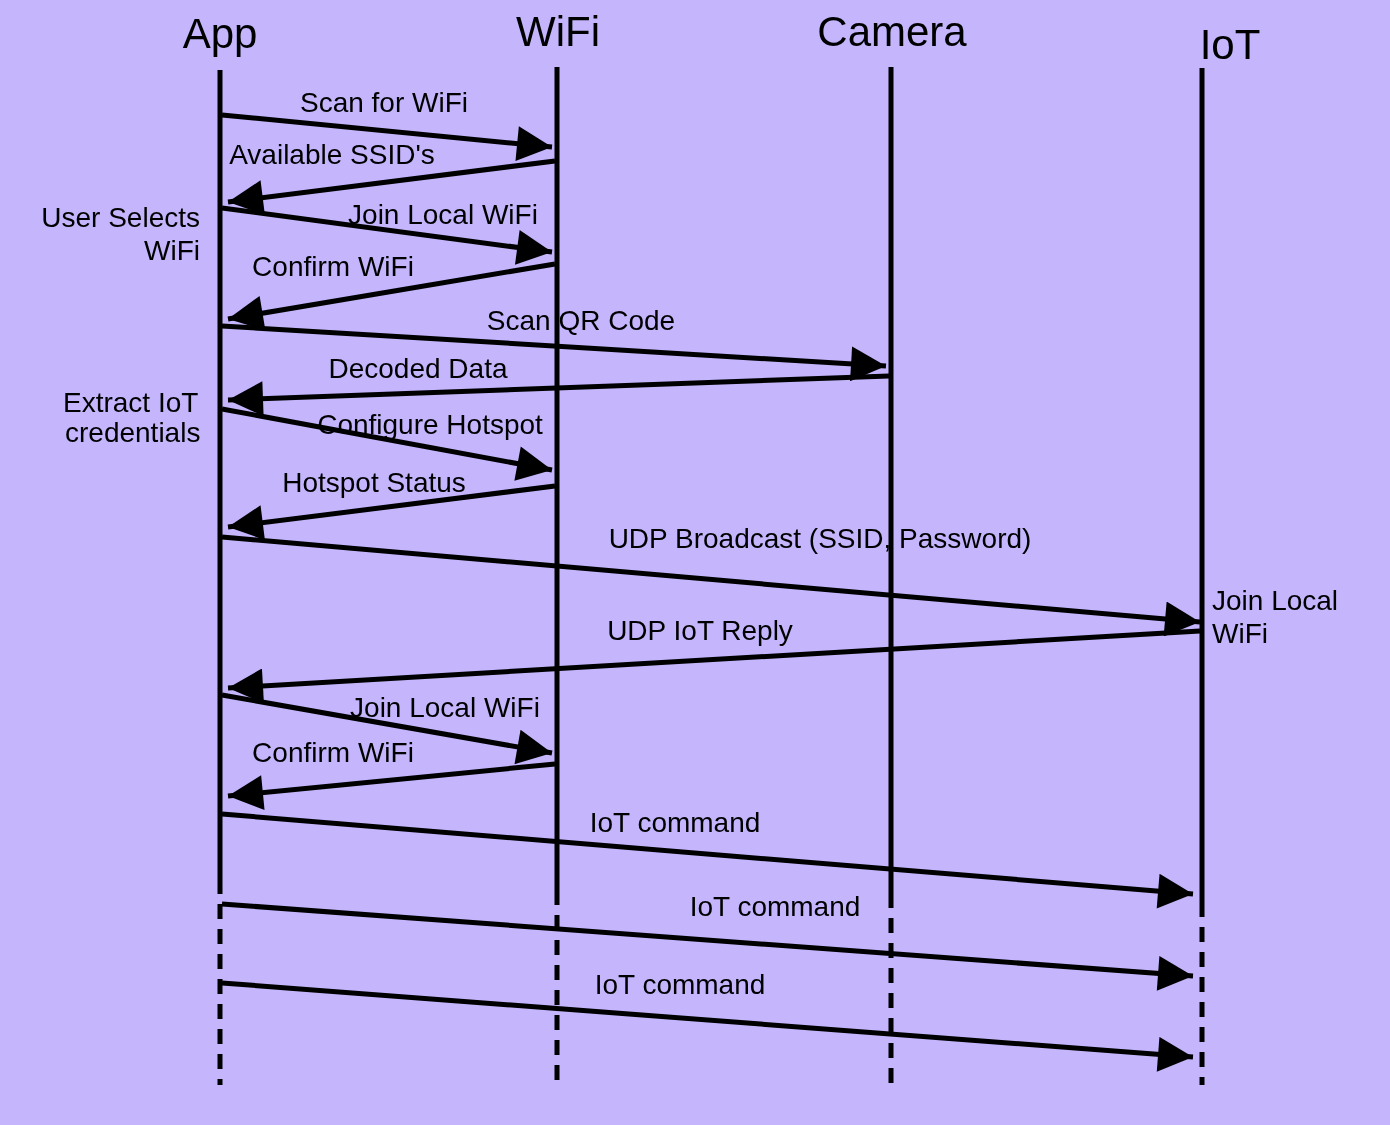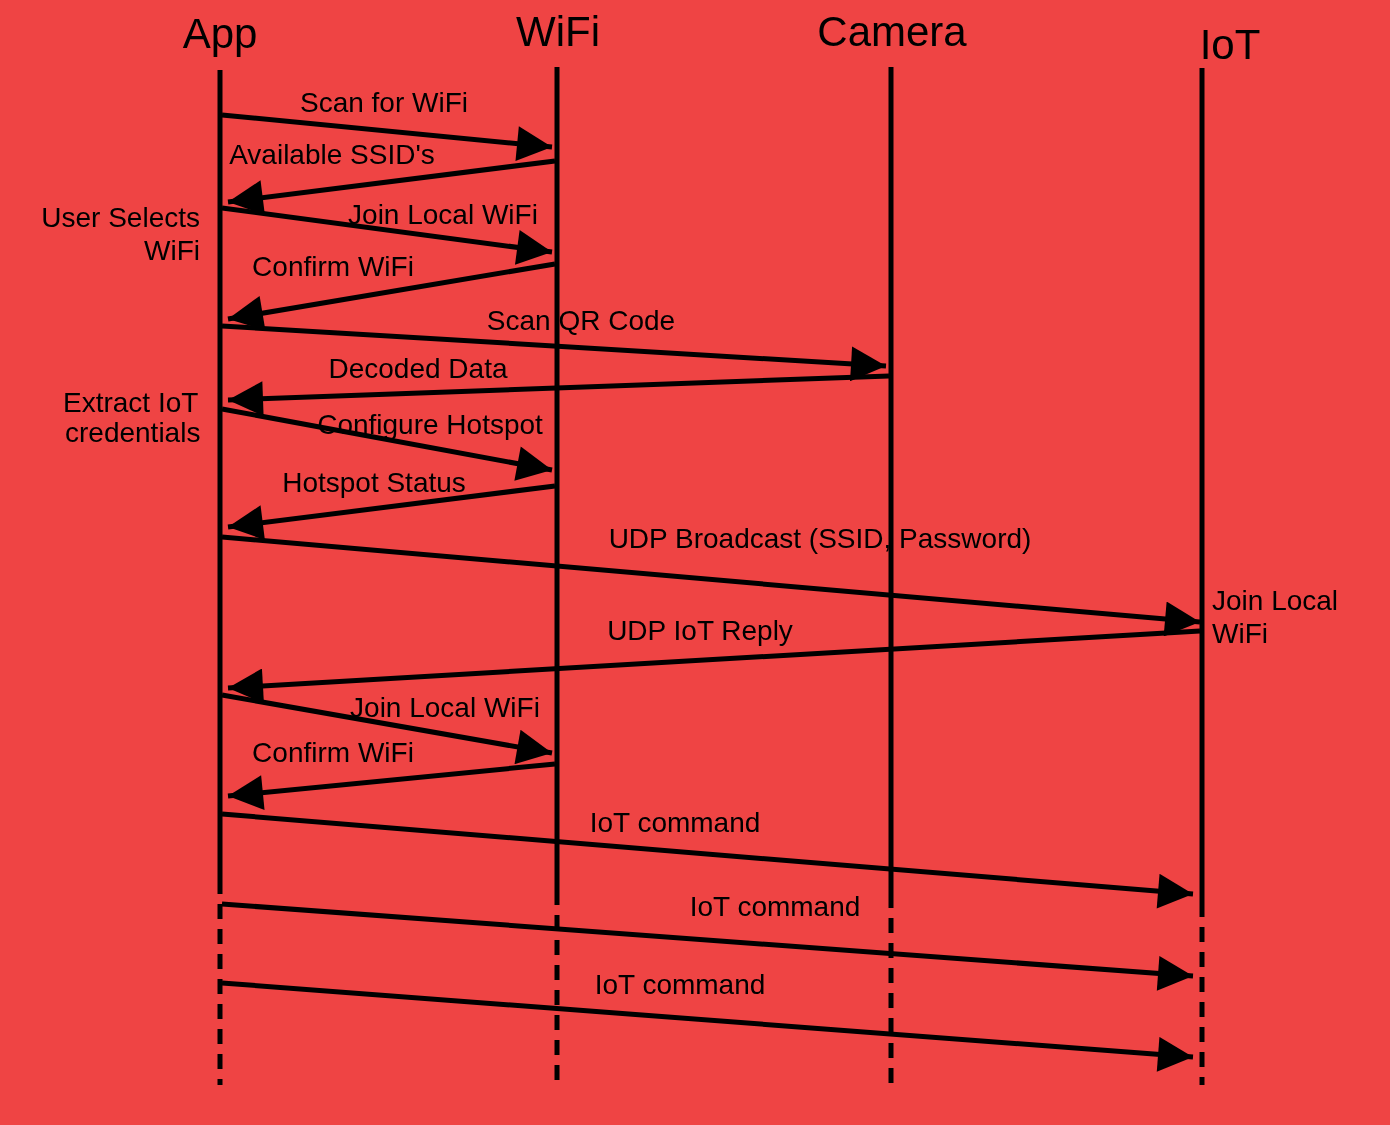--- a/index.html
+++ b/index.html
@@ -4,21 +4,21 @@
 <style>
   html, body {
     margin: 0;
     padding: 0;
     background: #ffffff;
   }
   .stage {
     position: relative;
     width: 1390px;
     height: 1125px;
-    background: #ef4444;
+    background: #c4b5fd;
     overflow: hidden;
   }
   svg {
     display: block;
     font-family: "Liberation Sans", sans-serif;
   }
   .lifeline {
     stroke: #000000;
     stroke-width: 5;
     fill: none;

